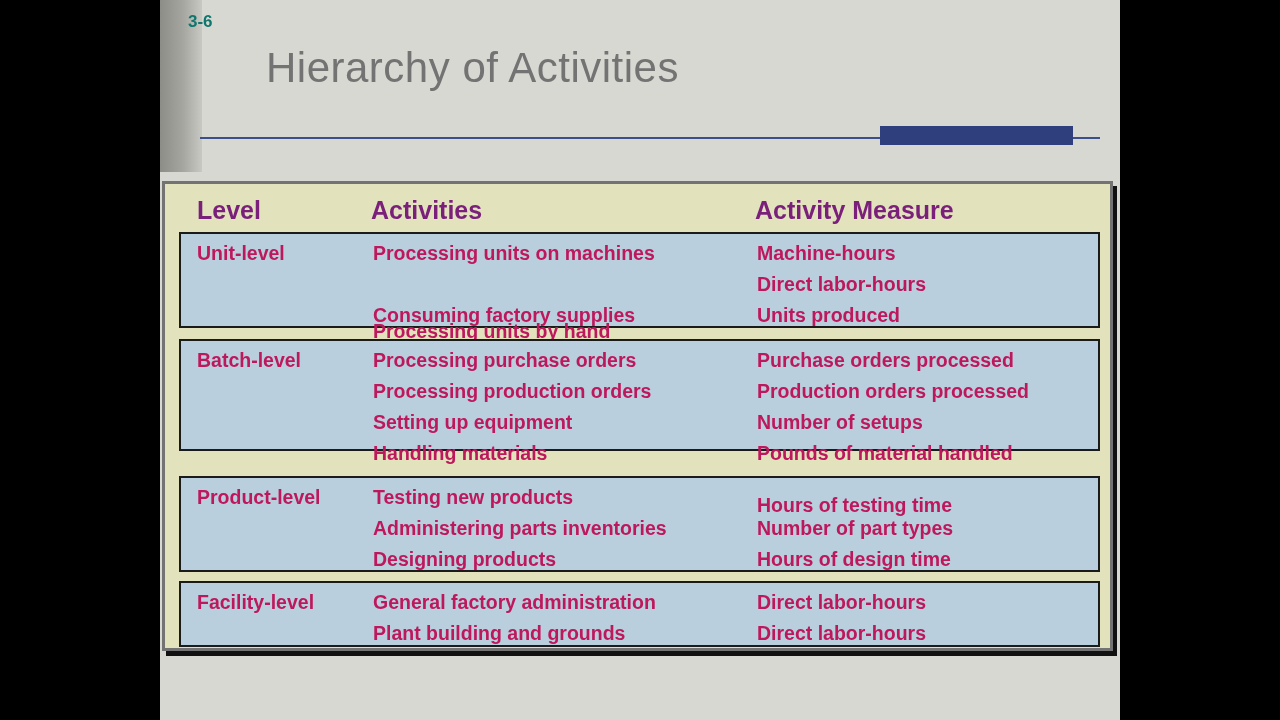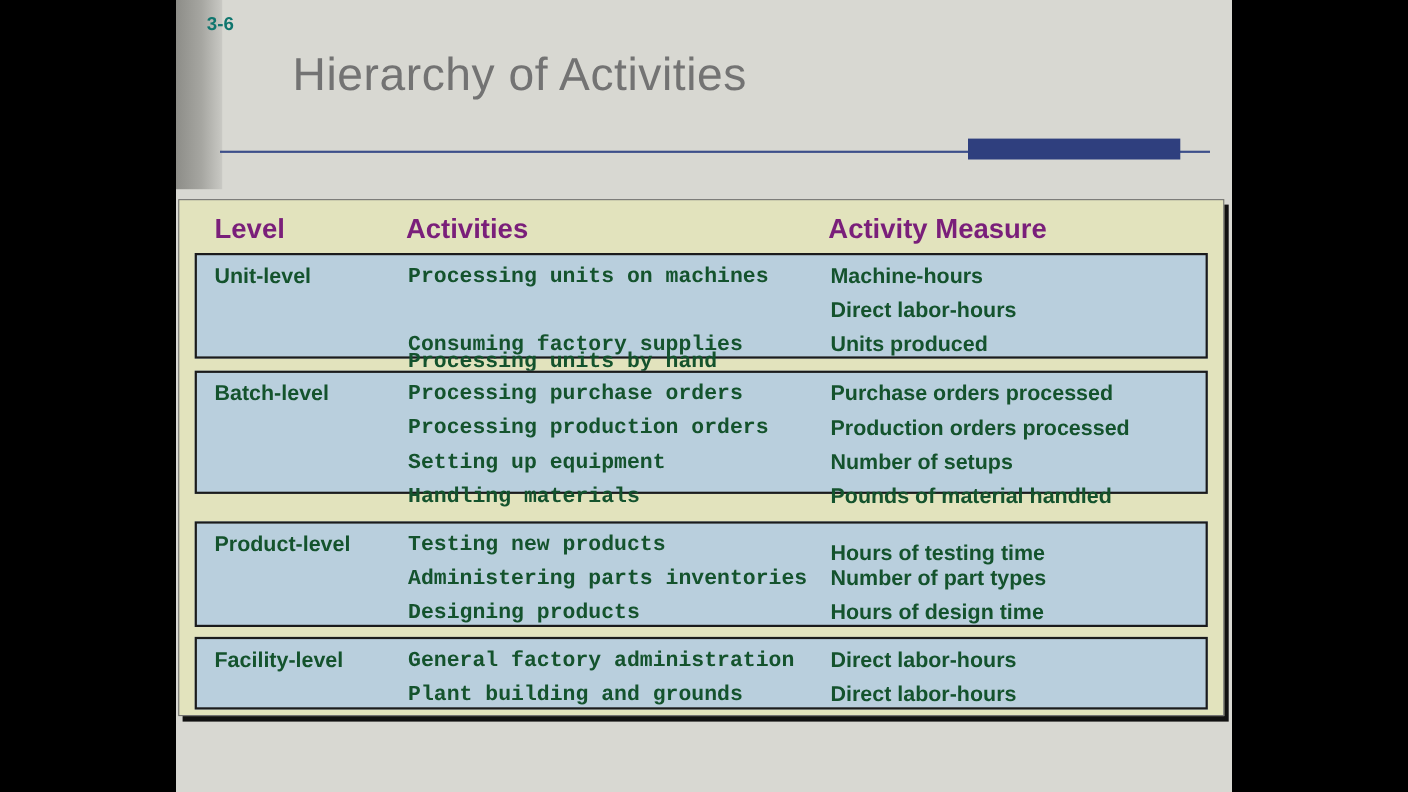--- a/index.html
+++ b/index.html
@@ -90,21 +90,21 @@
     height: 470px;
     background: #111111;
   }
   .table-block {
     position: absolute;
     left: 162px;
     top: 181px;
     width: 951px;
     height: 470px;
     background: #e2e3bd;
-    border: 1px solid #737373;
+    border: 3px solid #737373;
     box-sizing: border-box;
   }
 
   .head-row {
     position: absolute;
     left: 0;
     top: 0;
     width: 100%;
     height: 48px;
   }
@@ -126,25 +126,25 @@
     width: 921px;
     background: #b9cfdd;
     border: 2px solid #1b1b1b;
     box-sizing: border-box;
   }
 
   .cell {
     position: absolute;
     font-size: 19.5px;
     font-weight: bold;
-    color: #14532d;
+    color: #be185d;
     white-space: nowrap;
   }
   .c-level { left: 16px; }
-  .c-act { left: 192px; font-family: Liberation Mono, monospace; }
+  .c-act { left: 192px; }
   .c-meas { left: 576px; }
 
   
   .bottom-strip {
     position: absolute;
     left: 160px;
     top: 658px;
     width: 960px;
     height: 62px;
     background: #d8d8d2;

